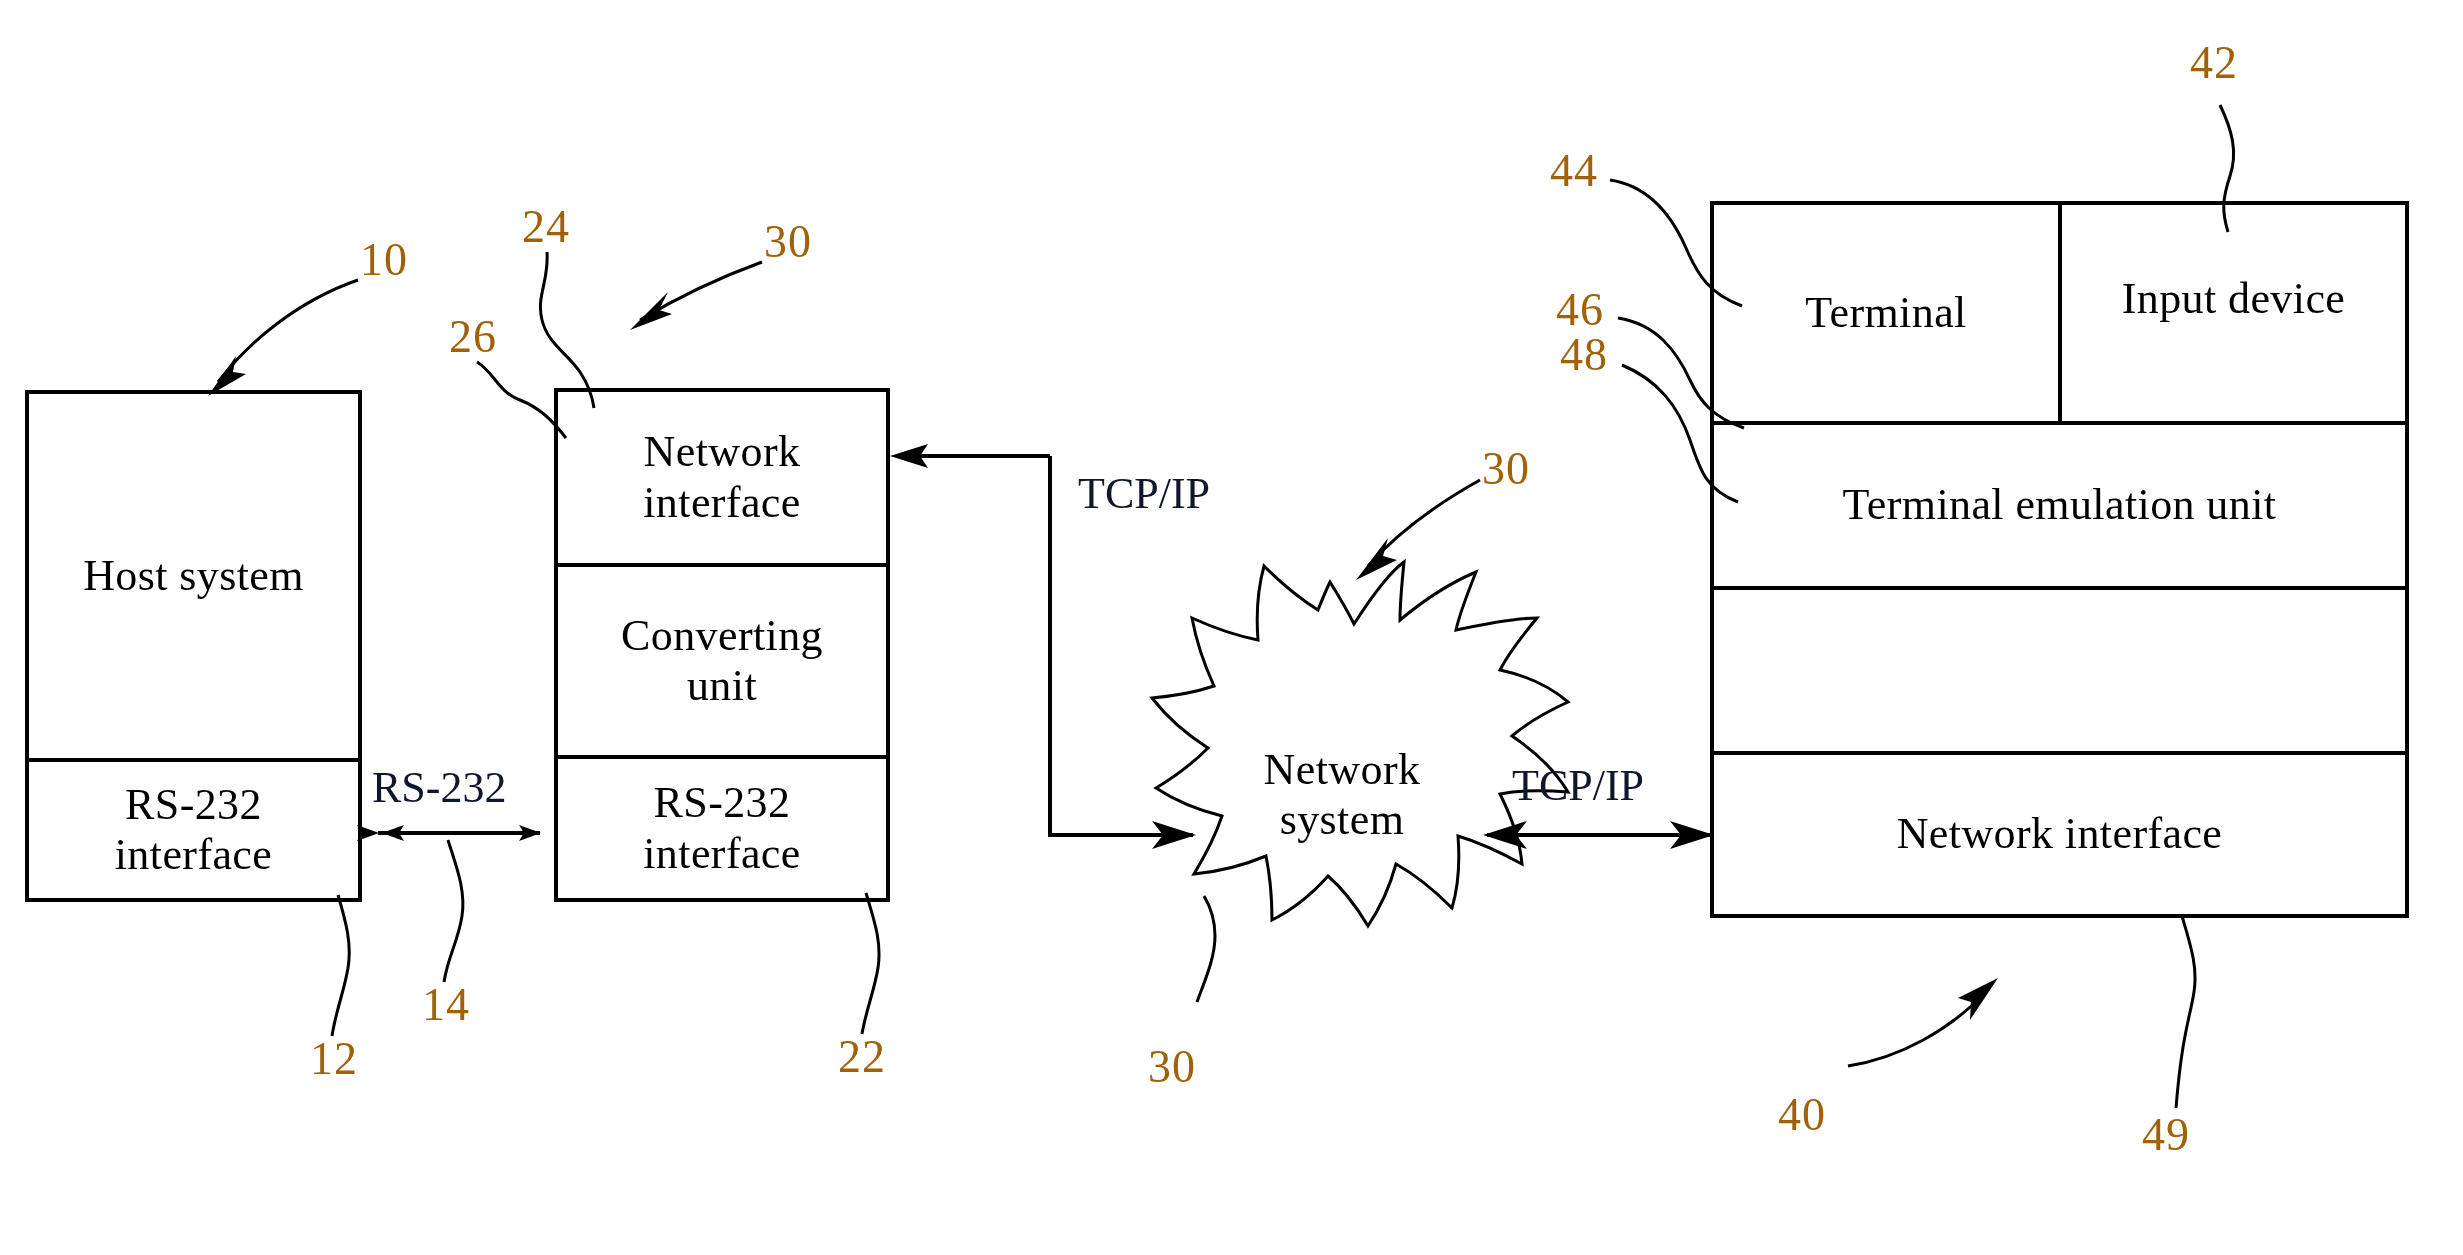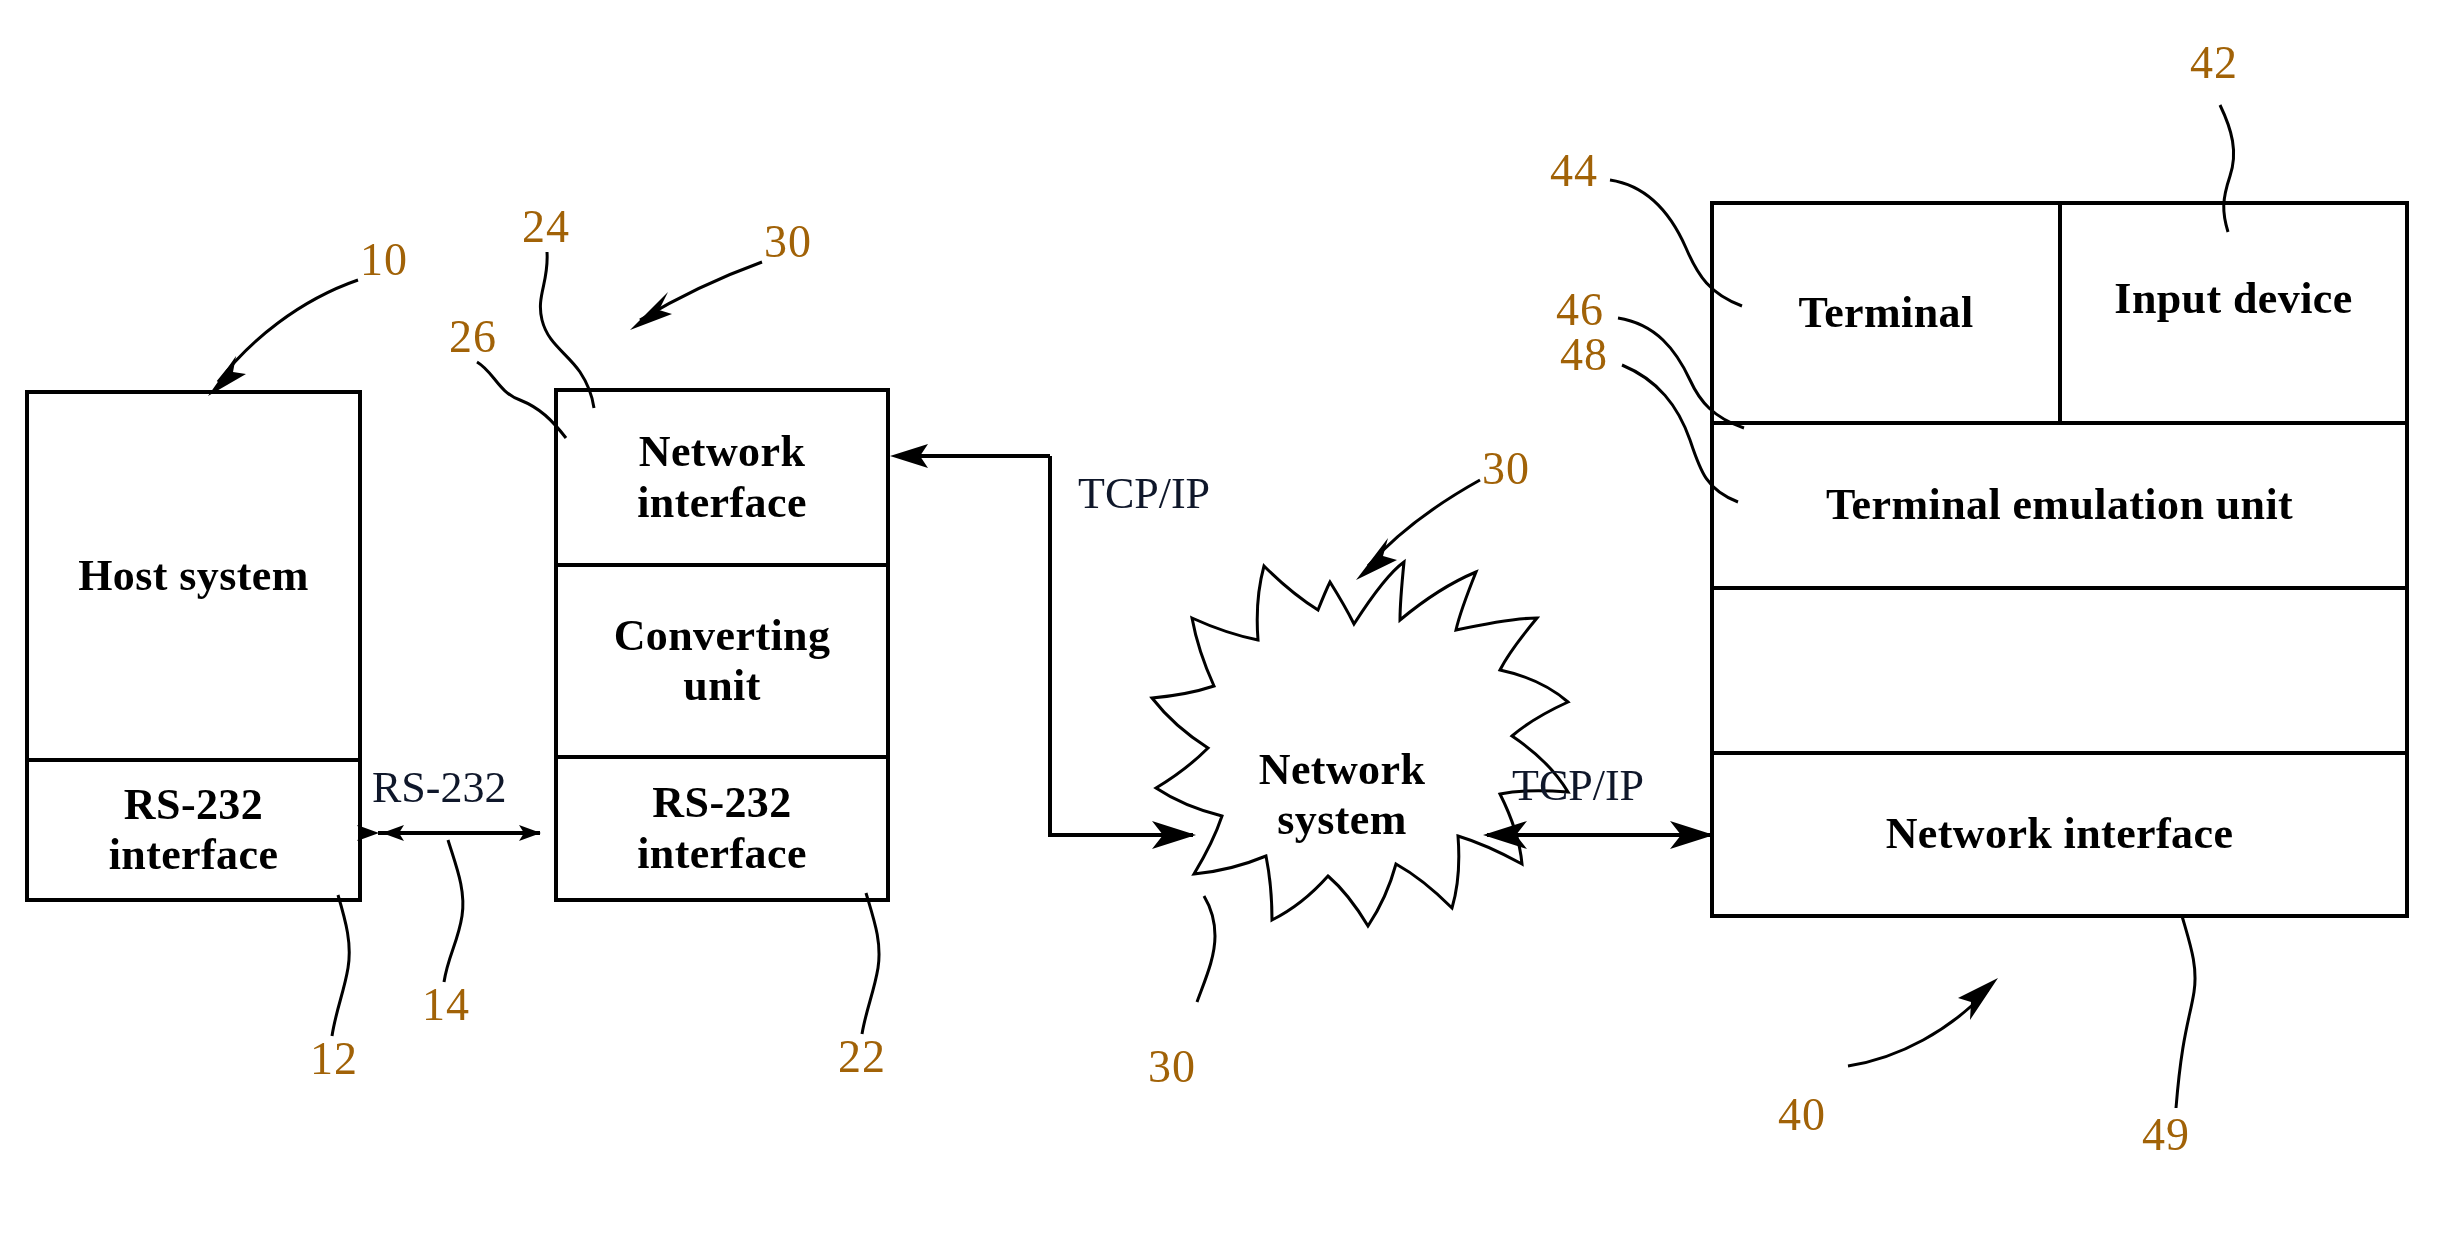--- a/index.html
+++ b/index.html
@@ -27,21 +27,20 @@
     display: flex;
     align-items: center;
     justify-content: center;
     text-align: center;
     font-family: "Liberation Serif", "DejaVu Serif", serif;
     font-size: 44px;
     color: #000000;
     line-height: 1.14;
     white-space: pre-line;
     letter-spacing: 0.4px;
-    font-weight: bold;
   }
   .ref-num {
     position: absolute;
     font-family: "Liberation Serif", "DejaVu Serif", serif;
     font-size: 46px;
     color: #a16207;
     letter-spacing: 1px;
   }
   .edge-label {
     position: absolute;

